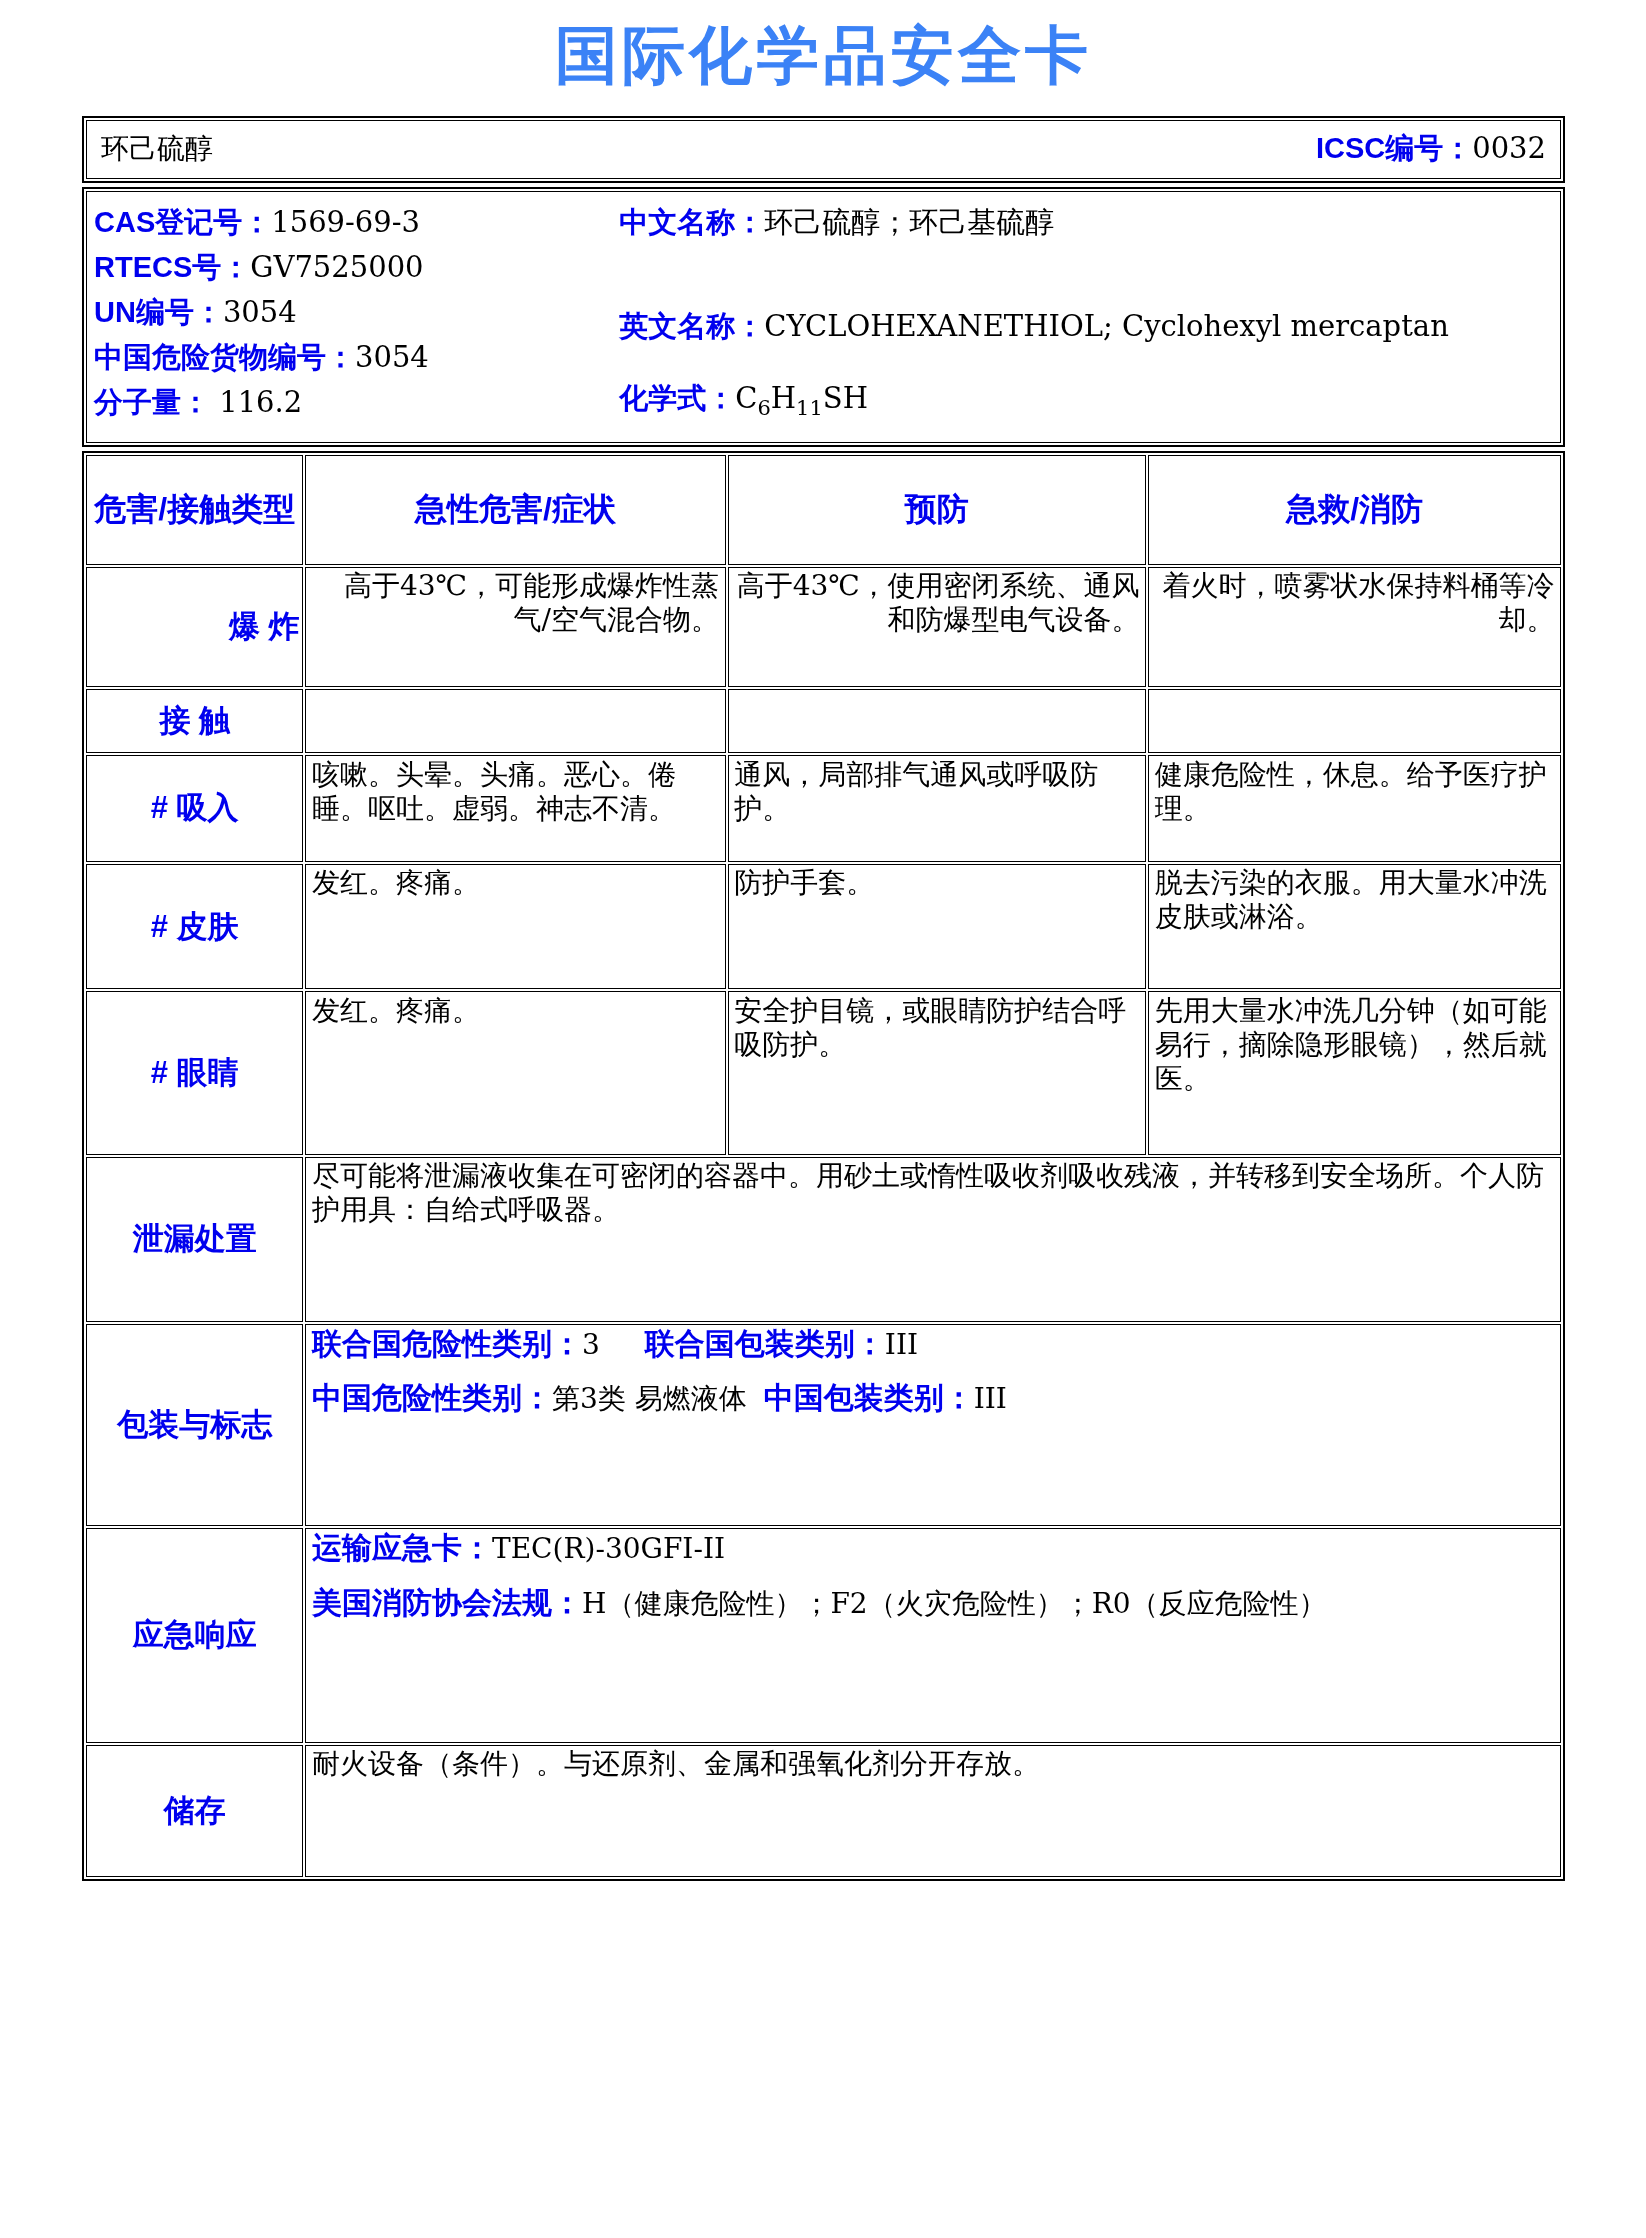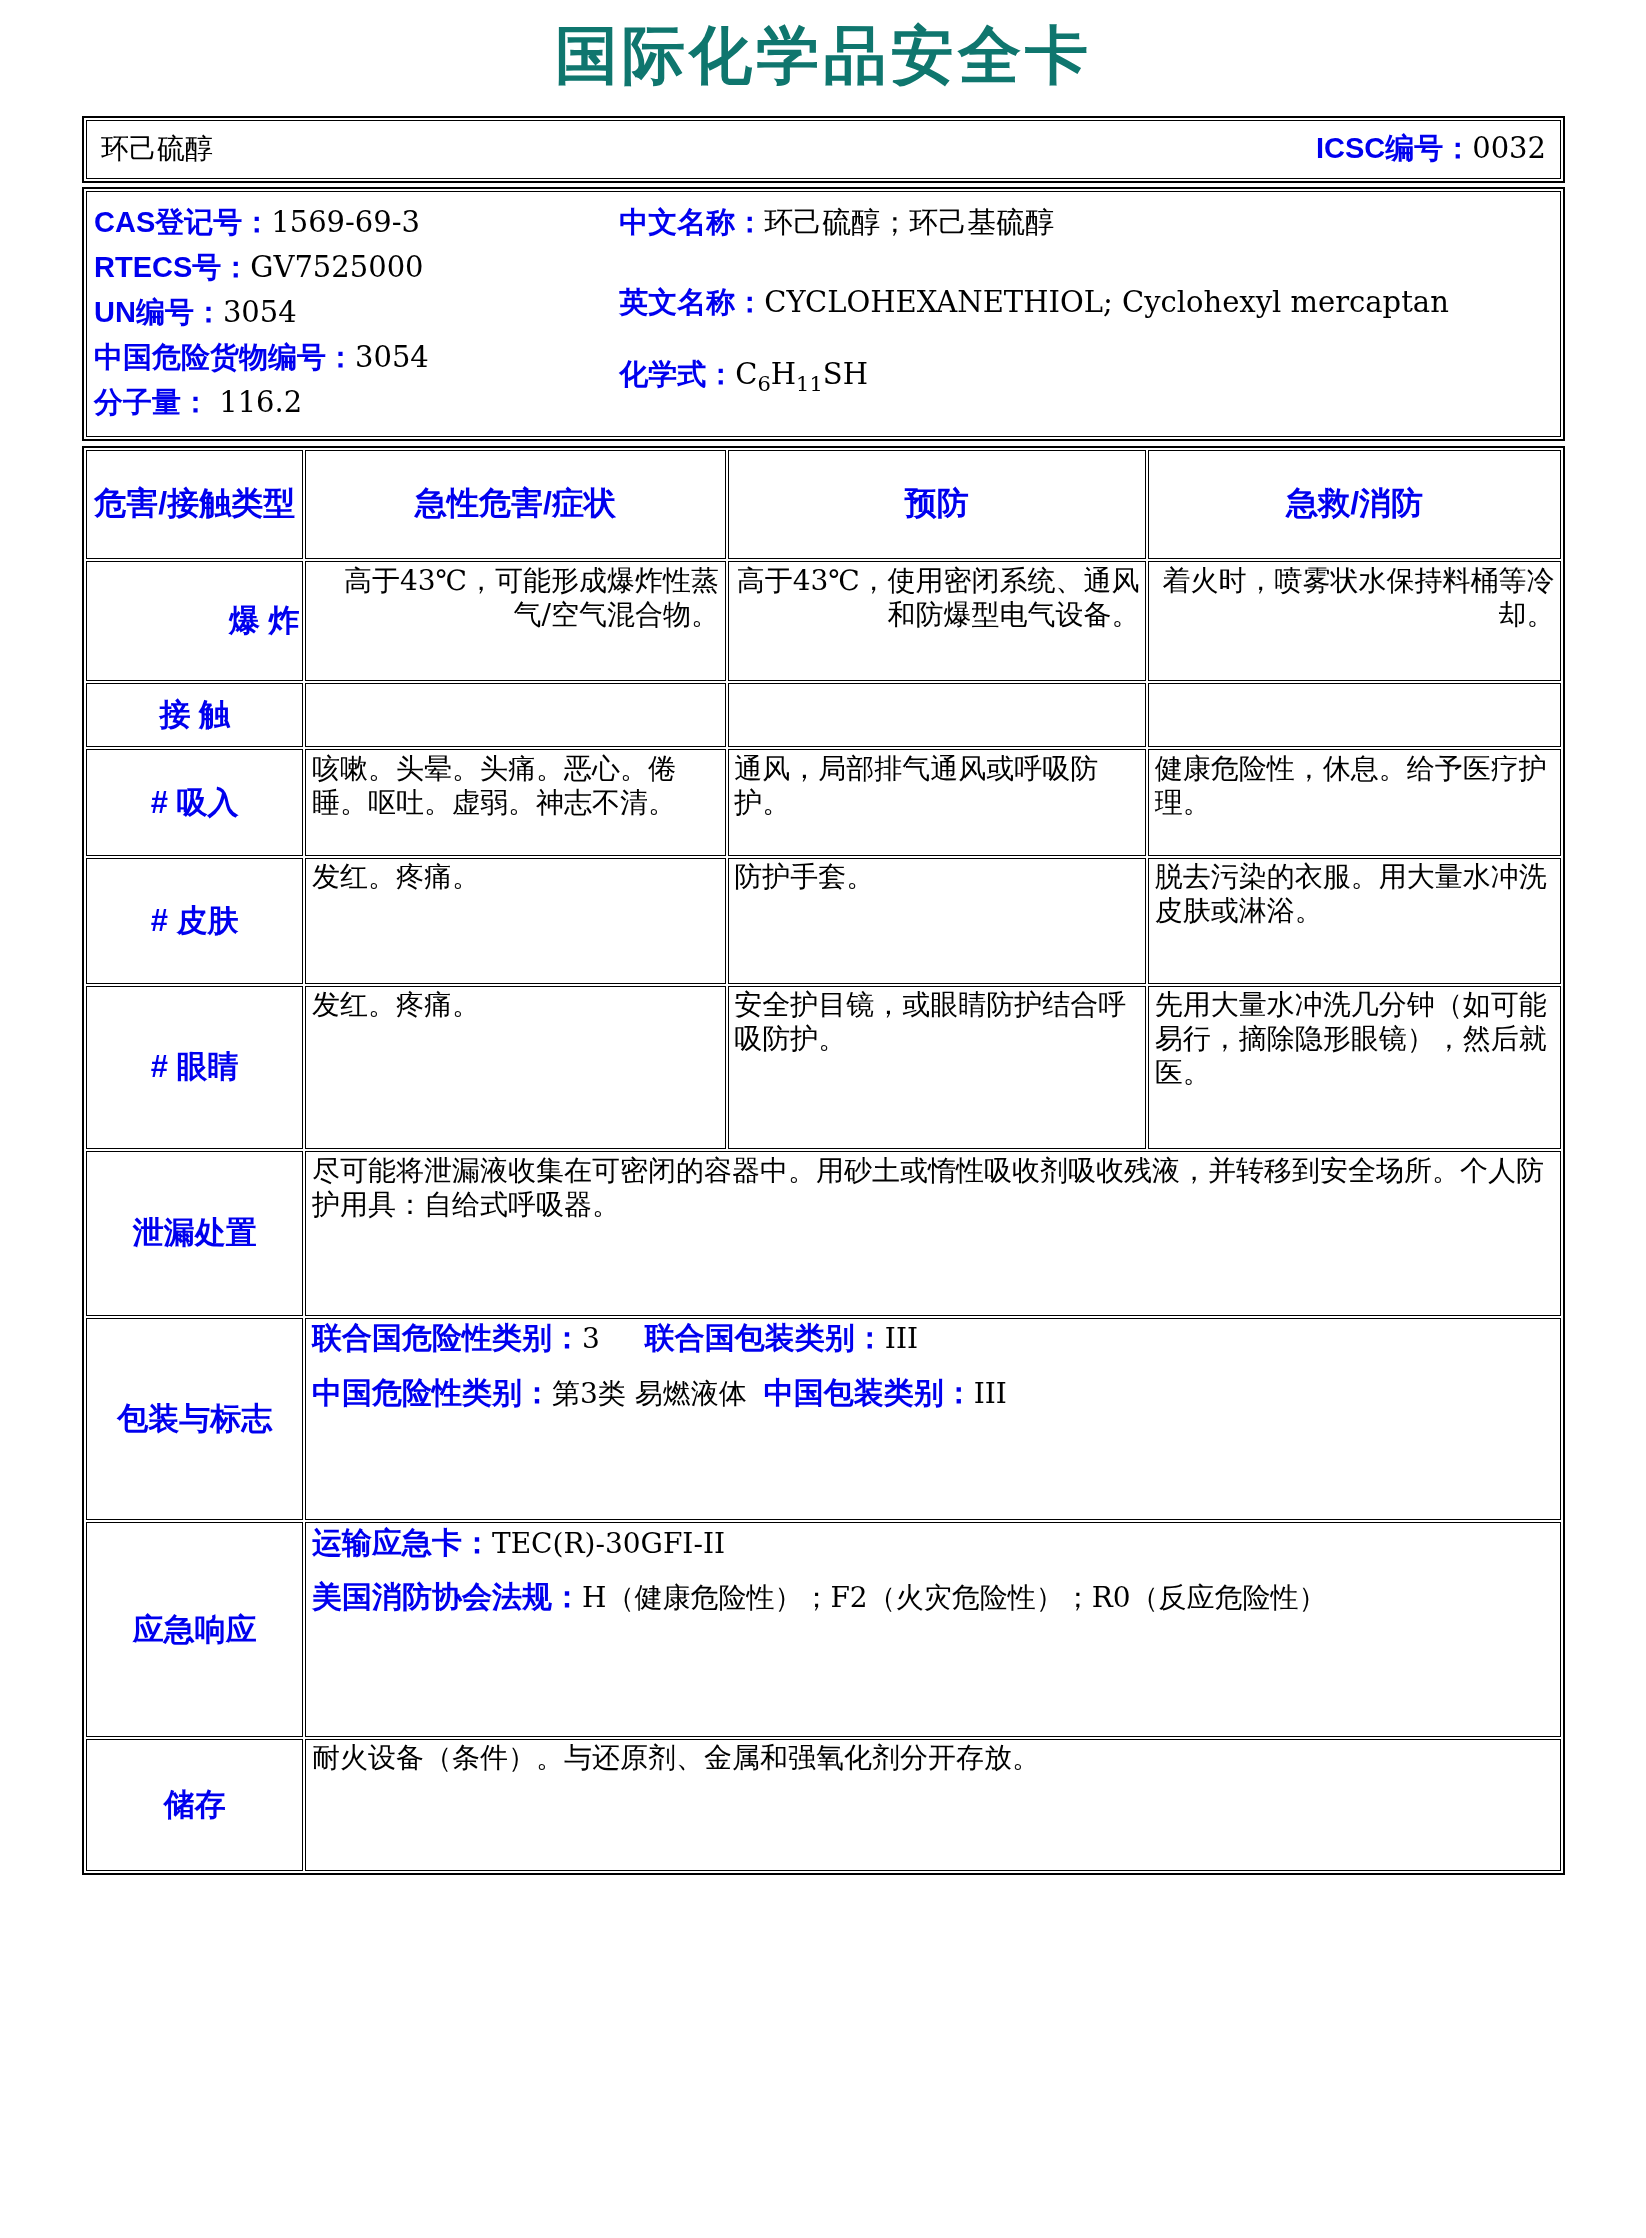--- a/index.html
+++ b/index.html
@@ -9,21 +9,21 @@
     font-family:"DejaVu Serif", serif;
     color:#000;
   }
   .title {
     margin:12.6px 0 17px 0;
     text-align:center;
     font-family:"DejaVu Serif", serif;
     font-weight:bold;
     font-size:63px;
     letter-spacing:4.2px;
-    color:#0f766e;
+    color:#3b82f6;
   }
   .card { width:1483px; margin:0 auto; }
 
   table.box {
     width:100%;
     border-collapse:separate;
     border-spacing:2.8px;
     border:2.1px solid #000;
     background:#fff;
     margin-bottom:4.2px;
@@ -43,21 +43,21 @@
   .strip-cell { height:57px; padding:0 14px; vertical-align:middle; }
   .strip-flex { display:flex; justify-content:space-between; align-items:center; }
   .chem-name { font-size:28px; color:#000; }
 
   
   .info-cell { padding:8.4px 7px 11.2px 7px; vertical-align:top; }
   .info-flex { display:flex; }
   .info-left  { width:36%; }
   .info-right { width:64%; }
   .info-line  { line-height:45px; font-size:29px; }
-  .info-right .cn { margin-bottom:35px; }
+  .info-right .cn { margin-bottom:59px; }
   .info-right .en { margin-bottom:27px; }
   sub.fsub { font-size:21px; }
 
   
   col.c-type { width:14.8%; }
   col.c-sym  { width:28.6%; }
   col.c-prev { width:28.5%; }
   col.c-fire { width:28.1%; }
 
   th.colhead {

